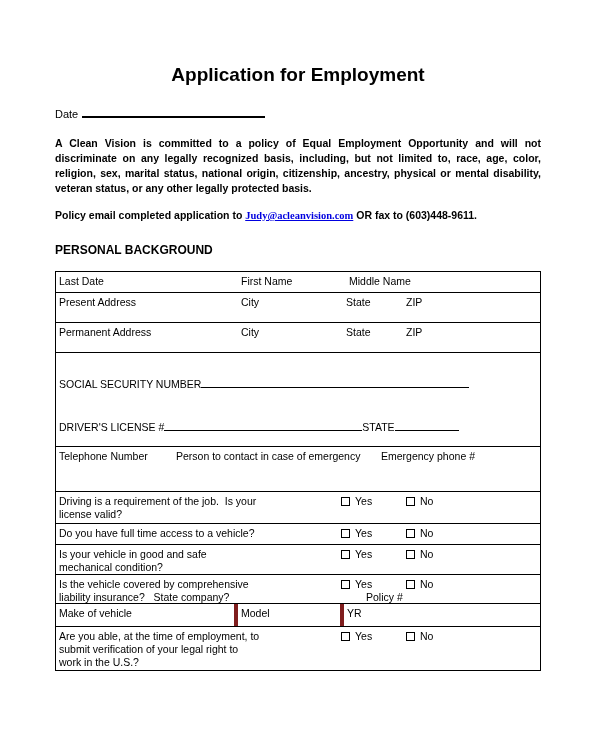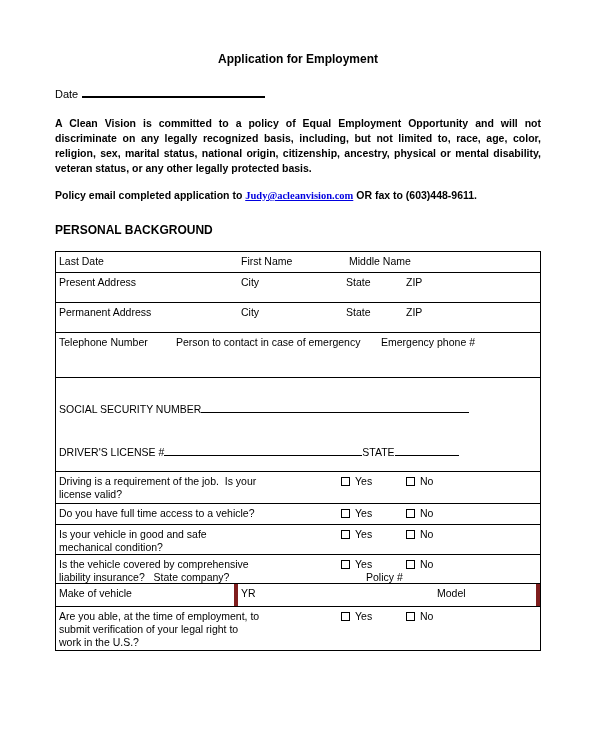--- a/index.html
+++ b/index.html
@@ -10,23 +10,23 @@
     font-family: "Liberation Sans", sans-serif;
   }
   .page {
     position: relative;
     width: 600px; height: 730px;
     padding: 52px 59px 0 55px;
     box-sizing: border-box;
     background: #ffffff;
   }
   .title {
-    font-size: 12px; font-weight: bold;
+    font-size: 19px; font-weight: bold;
     text-align: center;
-    margin: 0 0 22px 0;
+    margin: 12px 0 22px 0;
   }
   .date-row { font-size: 11px; margin: 0 0 16px 0; }
   .uline { display: inline-block; border-bottom: 1px solid #000; height: 2px; }
   .date-row .uline { width: 183px; border-bottom-width: 2px; margin-left: 4px; }
   .eeo {
     font-size: 10.5px; font-weight: bold;
     line-height: 15px; text-align: justify;
     margin: 0 0 13px 0;
   }
   .submit { font-size: 10.5px; font-weight: bold; margin: 0 0 22px 0; }
@@ -87,33 +87,33 @@
       <span class="abs" style="left:350px">ZIP</span>
     </div>
 
     <div class="t-row" style="height:30px">
       <span>Permanent Address</span>
       <span class="abs" style="left:185px">City</span>
       <span class="abs" style="left:290px">State</span>
       <span class="abs" style="left:350px">ZIP</span>
     </div>
 
-    <div class="t-row" style="height:45px">
-      <span>Telephone Number</span>
-      <span class="abs" style="left:120px">Person to contact in case of emergency</span>
-      <span class="abs" style="left:325px">Emergency phone #</span>
-    </div>
-
     <div class="t-row" style="height:94px">
       <div class="ssn-line">
         <span>SOCIAL SECURITY NUMBER</span><span class="uline" style="width:268px"></span>
       </div>
       <div class="dl-line">
         <span>DRIVER'S LICENSE #</span><span class="uline" style="width:198px"></span><span>STATE</span><span class="uline" style="width:64px"></span>
       </div>
+    </div>
+
+    <div class="t-row" style="height:45px">
+      <span>Telephone Number</span>
+      <span class="abs" style="left:120px">Person to contact in case of emergency</span>
+      <span class="abs" style="left:325px">Emergency phone #</span>
     </div>
 
     <div class="t-row" style="height:32px">
       <div class="q-text">Driving is a requirement of the job.  Is your
 license valid?</div>
       <span class="cb abs" style="left:285px">
           <span class="box"></span>
           <span>Yes</span>
         </span>
       <span class="cb abs" style="left:350px">
@@ -156,22 +156,22 @@
         </span>
       <span class="cb abs" style="left:350px">
           <span class="box"></span>
           <span>No</span>
         </span>
       <span class="abs" style="left:310px; top:16px">Policy #</span>
     </div>
 
     <div class="t-row vehicle-row" style="height:23px">
       <div class="vcell" style="width:182px"><span>Make of vehicle</span></div>
+      <div class="vcell" style="width:106px"><span>Model</span></div>
       <div class="vcell last"><span>YR</span></div>
-      <div class="vcell" style="width:106px"><span>Model</span></div>
     </div>
 
     <div class="t-row" style="height:43px">
       <div class="q-text">Are you able, at the time of employment, to
 submit verification of your legal right to
 work in the U.S.?</div>
       <span class="cb abs" style="left:285px">
           <span class="box"></span>
           <span>Yes</span>
         </span>

